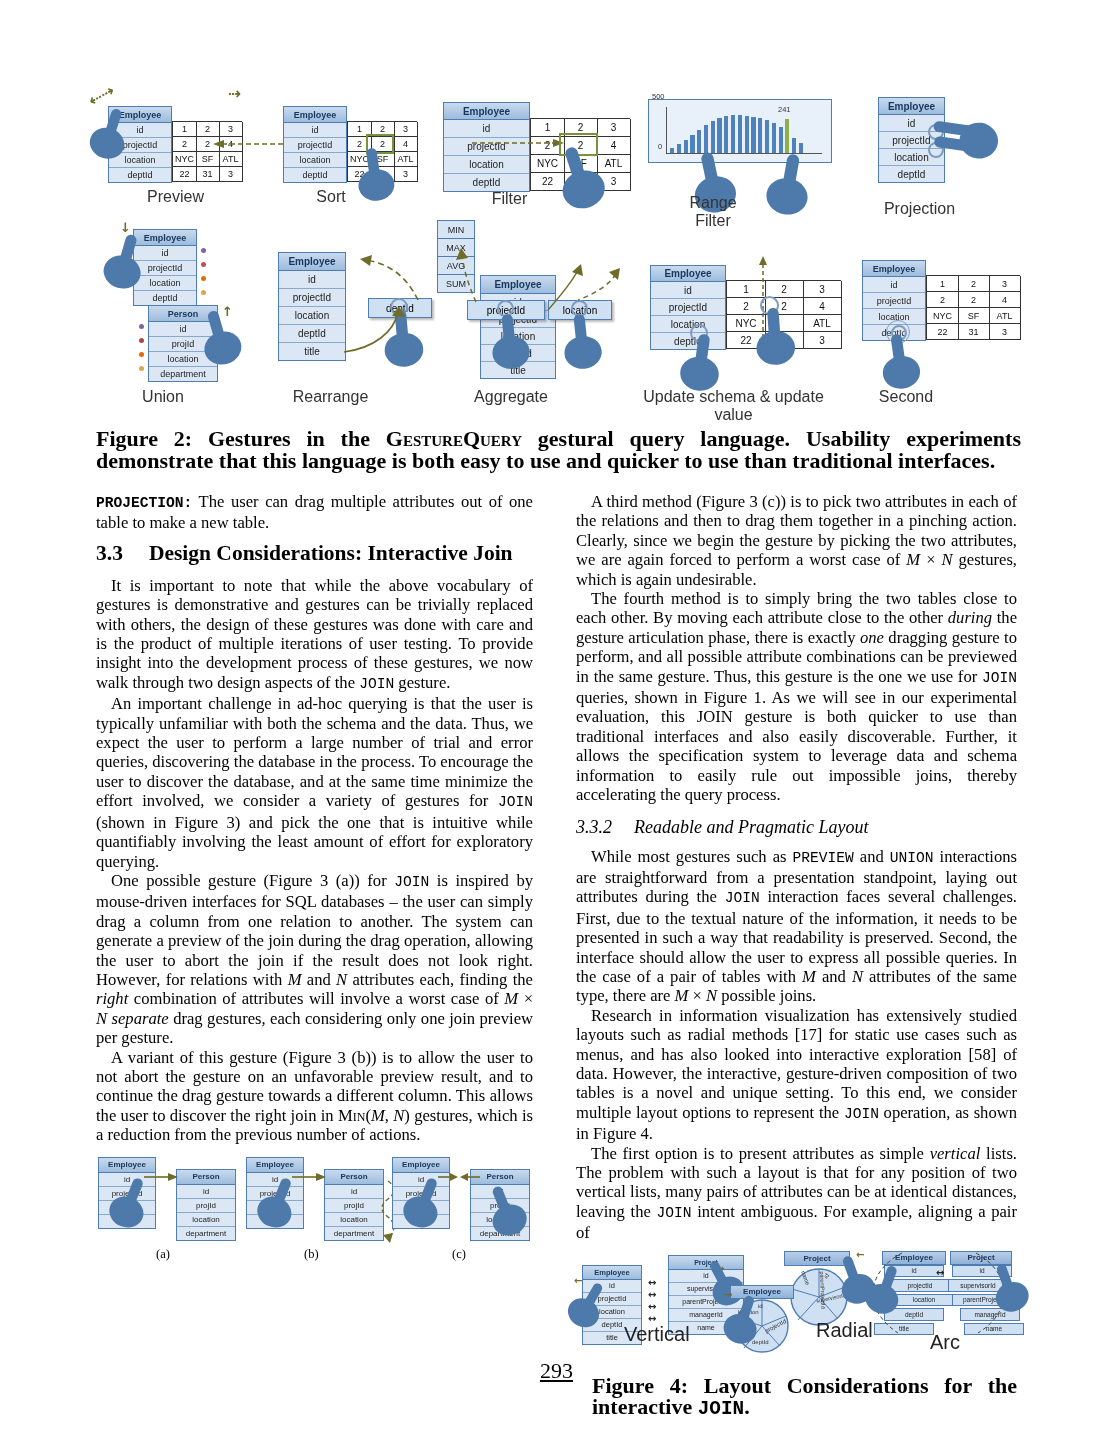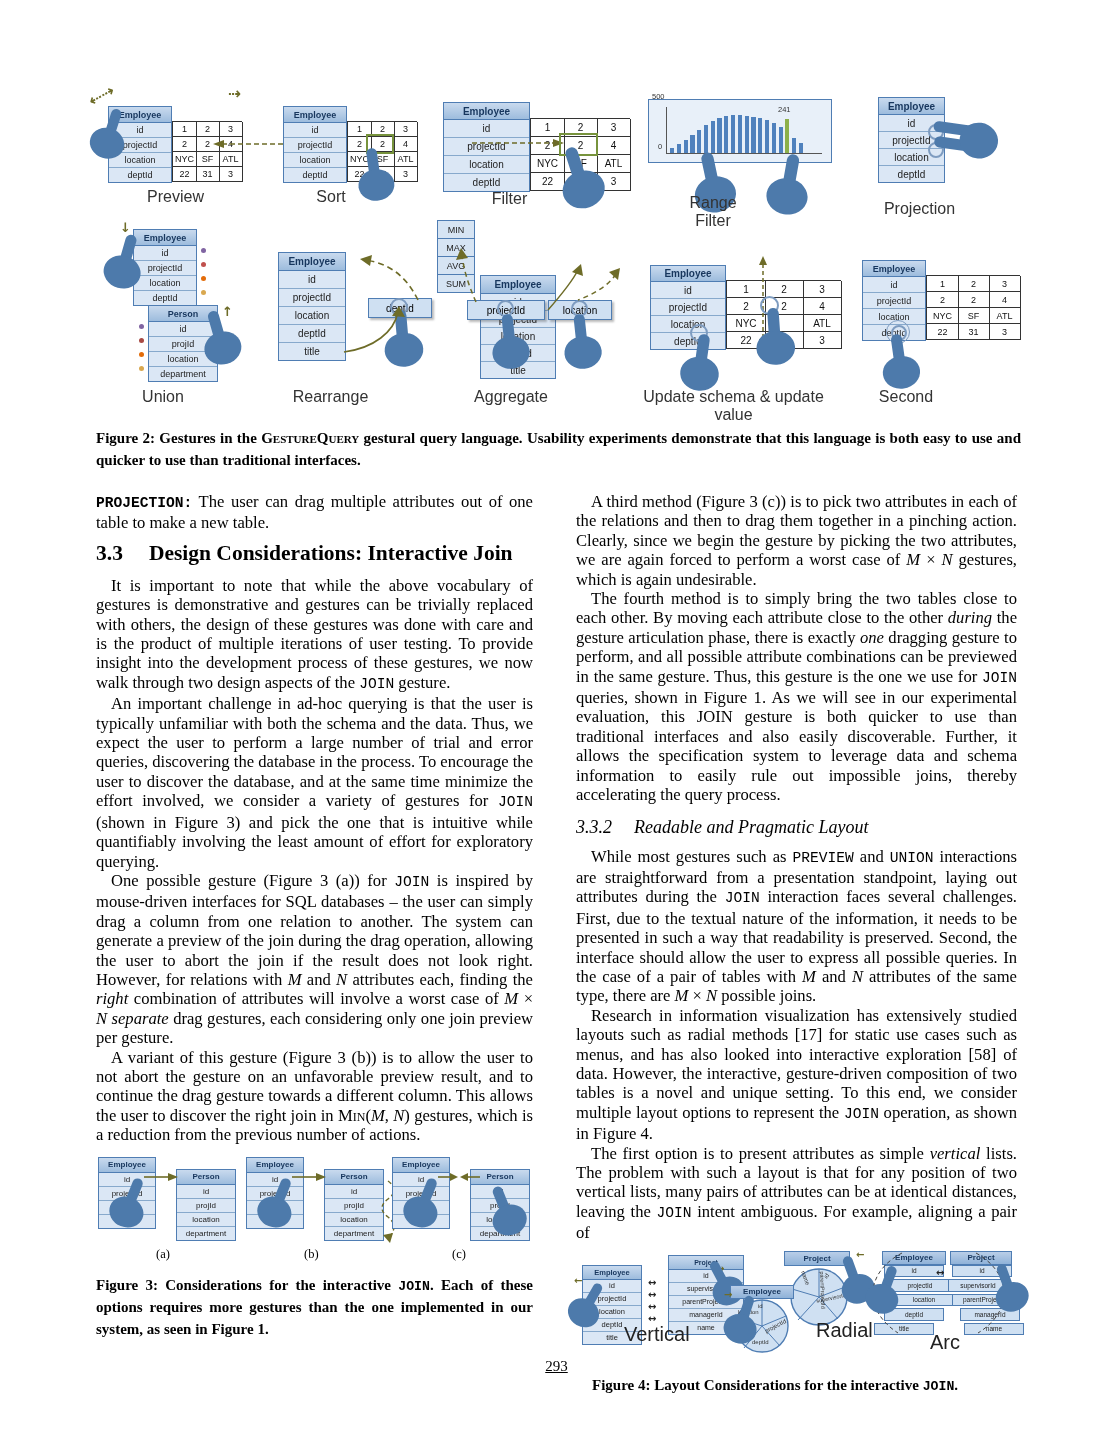--- a/index.html
+++ b/index.html
@@ -6,27 +6,27 @@
   #page{position:relative;width:1113px;height:1440px;background:#ffffff;margin:0 auto;
         font-family:"Liberation Serif",serif;color:#000;overflow:hidden;}
   
   .col{position:absolute;}
   .para{font-size:16.6px;line-height:19.4px;text-align:justify;margin:0 0 0 0;}
   .para.indent{text-indent:15px;}
   .h-major{font-family:"Liberation Serif",serif;font-weight:bold;font-size:21.5px;margin:8px 0 10px 0;}
   .h-major .h-num{margin-right:26px;}
   .h-minor{font-style:italic;font-size:18px;margin:12px 0 9px 0;}
   .h-minor .h-num{margin-right:22px;font-style:italic;}
-  .cap{font-weight:bold;font-size:15px;line-height:21.5px;text-align:justify;}
+  .cap{font-weight:bold;font-size:22px;line-height:21.5px;text-align:justify;}
   .s-m{font-family:"Liberation Mono",monospace;font-size:0.88em;}
   .s-i{font-style:italic;}
   .s-sc{font-variant:small-caps;}
   .s-bm{font-family:Liberation Mono, monospace;font-size:0.88em;font-weight:bold;}
   .cap .s-m{font-weight:bold;}
-  .pageno{position:absolute;left:0;top:1358px;width:1113px;text-align:center;font-size:15px;text-decoration:underline;}
+  .pageno{position:absolute;left:0;top:1358px;width:1113px;text-align:center;font-size:22px;text-decoration:underline;}
   
   .mt{position:absolute;display:flex;align-items:flex-start;font-family:"Liberation Sans",sans-serif;}
   .mt-left{display:flex;flex-direction:column;border:1.4px solid #4f7db3;background:#dce8f6;}
   .mt-h{width:var(--aw);height:var(--hh);background:linear-gradient(#c9daee,#9dbcdd);
         font-weight:bold;color:#17365d;display:flex;align-items:center;justify-content:center;
         font-size:var(--fs);border-bottom:1px solid #4f7db3;}
   .mt-a{width:var(--aw);height:var(--rh);background:#dbe7f5;color:#222;display:flex;align-items:center;
         justify-content:center;font-size:var(--fs);border-bottom:1px solid #87a9cc;}
   .mt-a:last-child{border-bottom:none;}
   .mt-vals{display:grid;margin-top:var(--hh);border-left:1px solid #333;border-top:1px solid #333;background:#fff;}
@@ -514,21 +514,20 @@
           </svg>
         <svg class="hand" style="left:10px;top:26px" width="44" height="52" viewBox="0 0 40 48">
           <use href="#handshape" transform="rotate(22 20 24)"></use>
           </svg>
         <svg class="hand" style="left:92px;top:34px" width="44" height="52" viewBox="0 0 40 48">
           <use href="#handshape" transform="rotate(-22 20 24)"></use>
           </svg>
         <div class="panel3-label" style="left:60px;top:96px">(c)</div>
       </div>
     </div>
-    <div class="cap" style="margin-top:8px"><span>Figure 3: Considerations for the interactive </span><span class="s-m">JOIN</span><span>. Each of these options requires more gestures than the one implemented in our system, as seen in Figure 1.</span></div>
   </div>
 
   <div class="col" style="left:576px;top:492px;width:441px">
     <p class="para indent"><span>A third method (Figure 3 (c)) is to pick two attributes in each of the relations and then to drag them together in a pinching action. Clearly, since we begin the gesture by picking the two attributes, we are again forced to perform a worst case of </span><span class="s-i">M</span><span> × </span><span class="s-i">N</span><span> gestures, which is again undesirable.</span></p>
     <p class="para indent"><span>The fourth method is to simply bring the two tables close to each other. By moving each attribute close to the other </span><span class="s-i">during</span><span> the gesture articulation phase, there is exactly </span><span class="s-i">one</span><span> dragging gesture to perform, and all possible attribute combinations can be previewed in the same gesture. Thus, this gesture is the one we use for </span><span class="s-m">JOIN</span><span> queries, shown in Figure 1. As we will see in our experimental evaluation, this JOIN gesture is both quicker to use than traditional interfaces and also easily discoverable. Further, it allows the specification system to leverage data and schema information to easily rule out impossible joins, thereby accelerating the query process.</span></p>
     <div class="h-minor">
       <span class="h-num">3.3.2</span><span>Readable and Pragmatic Layout</span>
     </div>
     <p class="para indent"><span>While most gestures such as </span><span class="s-m">PREVIEW</span><span> and </span><span class="s-m">UNION</span><span> interactions are straightforward from a presentation standpoint, laying out attributes during the </span><span class="s-m">JOIN</span><span> interaction faces several challenges. First, due to the textual nature of the information, it needs to be presented in such a way that readability is preserved. Second, the interface should allow the user to express all possible queries. In the case of a pair of tables with </span><span class="s-i">M</span><span> and </span><span class="s-i">N</span><span> attributes of the same type, there are </span><span class="s-i">M</span><span> × </span><span class="s-i">N</span><span> possible joins.</span></p>
     <p class="para indent"><span>Research in information visualization has extensively studied layouts such as radial methods [17] for static use cases such as menus, and has also looked into interactive exploration [58] of data. However, the interactive, gesture-driven composition of two tables is a novel and unique setting. To this end, we consider multiple layout options to represent the </span><span class="s-m">JOIN</span><span> operation, as shown in Figure 4.</span></p>

